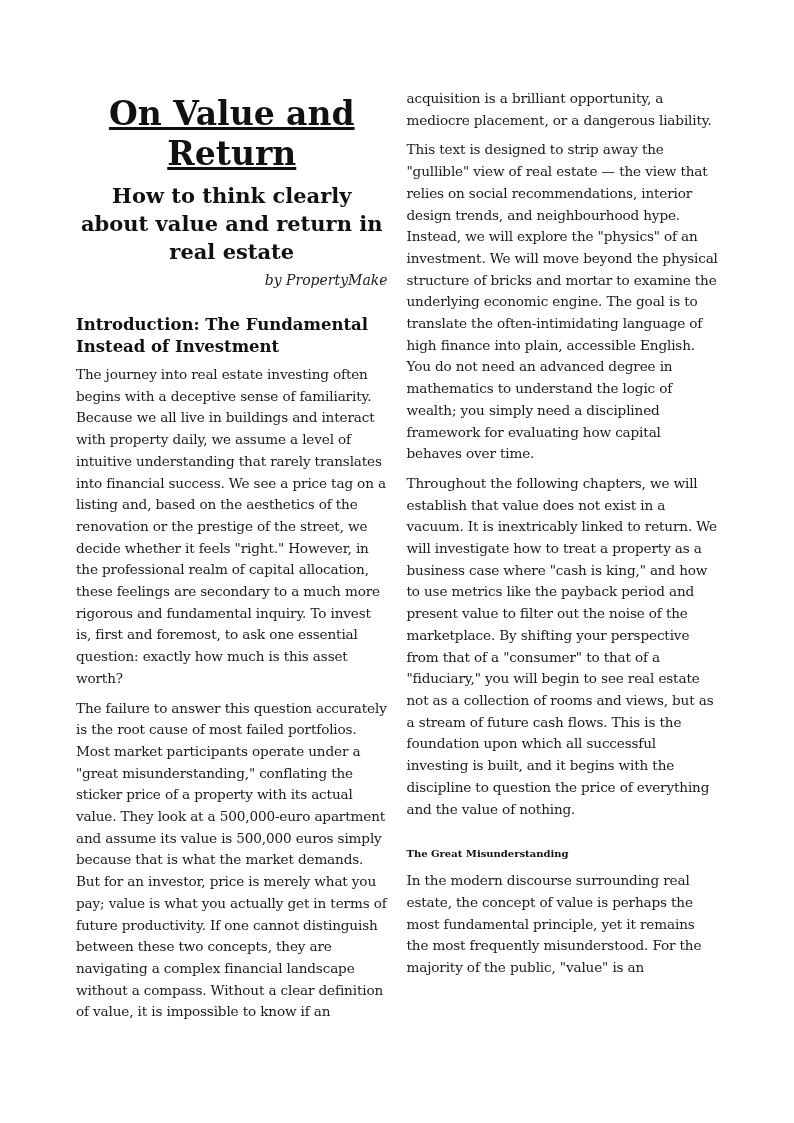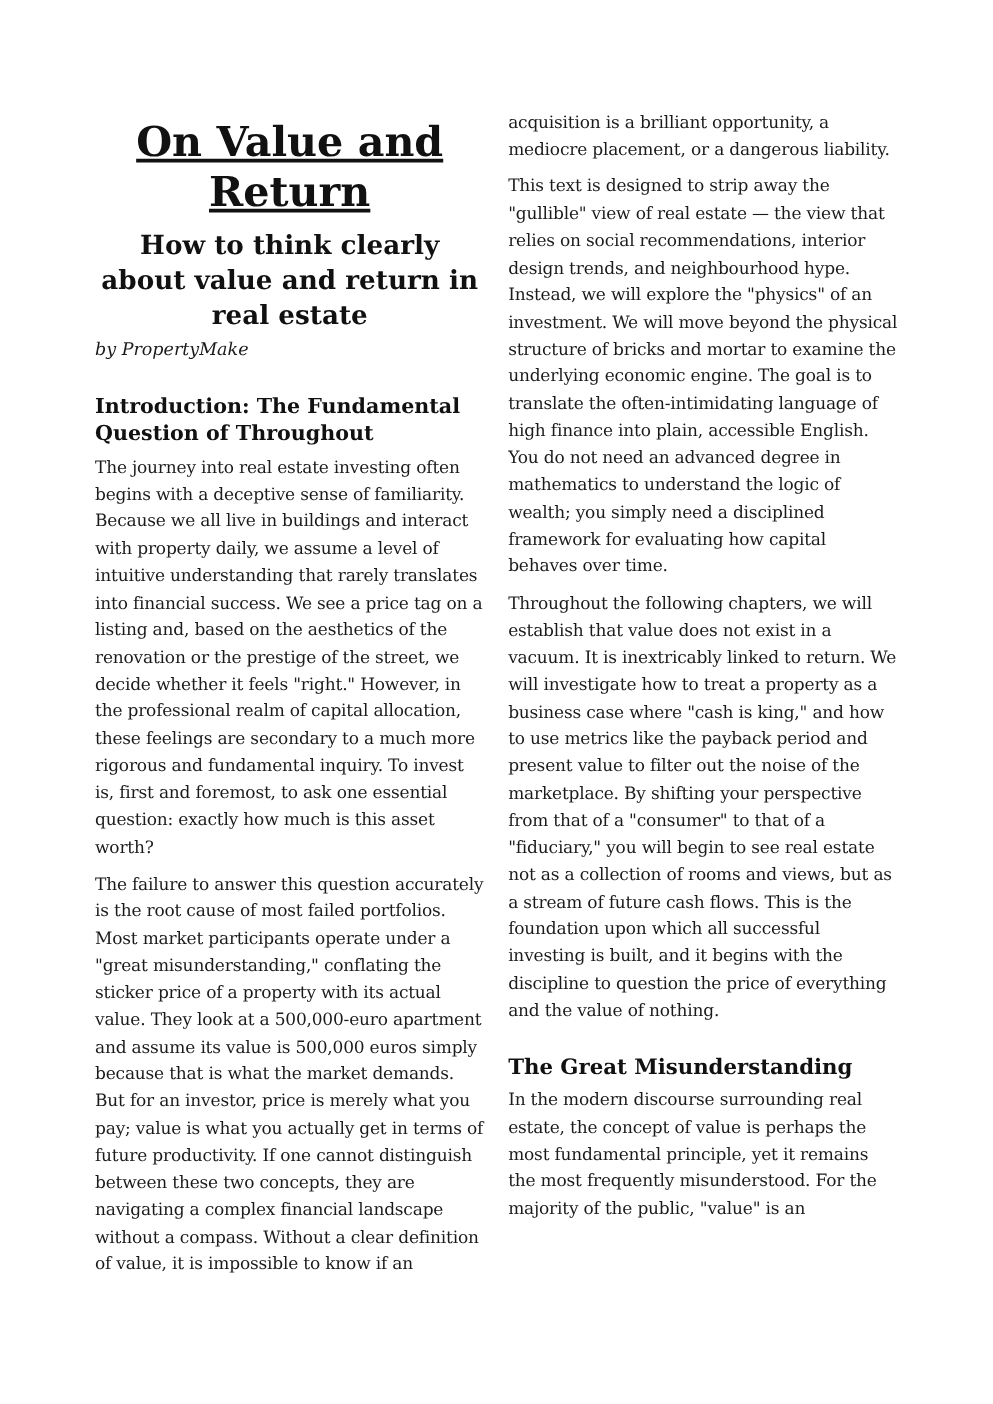--- a/index.html
+++ b/index.html
@@ -17,45 +17,45 @@
       font-family: "DejaVu Serif", serif;
       font-weight: bold; font-size: 33px; line-height: 40px;
       text-align: center; margin: 6px 0 8px 0; color: #111; text-decoration: underline;
     }
     .subtitle {
       font-weight: bold; font-size: 21px; line-height: 28px;
       text-align: center; margin: 0 0 4px 0; color: #111;
     }
     .byline {
       font-style: italic; font-size: 14px; line-height: 20px;
-      text-align: left; margin: 0 0 24px 0;
+      text-align: right; margin: 0 0 24px 0;
     }
     h2 {
       font-weight: bold; font-size: 16.5px; line-height: 22px;
       margin: 0 0 6px 0; color: #111;
     }
     h2.chapter { margin-top: 28px; }
     h3 {
-      font-weight: bold; font-size: 17px; line-height: 20px;
+      font-weight: bold; font-size: 10px; line-height: 20px;
       margin: 24px 0 6px 0; color: #111;
     }
     p {
       font-size: 13.6px; line-height: 21.7px;
       margin: 0 0 8px 0; letter-spacing: -0.15px;
     }
   </style>
 </head>
 <body>
 
 <div class="page">
   <h1 class="title">On Value and Return</h1>
   <div class="subtitle">How to think clearly about value and return in real estate</div>
   <div class="byline">by PropertyMake</div>
 
-  <h2>Introduction: The Fundamental Question of Throughout</h2>
+  <h2>Introduction: The Fundamental Instead of Investment</h2>
   <p>The journey into real estate investing often begins with a deceptive sense of familiarity. Because we all live in buildings and interact with property daily, we assume a level of intuitive understanding that rarely translates into financial success. We see a price tag on a listing and, based on the aesthetics of the renovation or the prestige of the street, we decide whether it feels "right." However, in the professional realm of capital allocation, these feelings are secondary to a much more rigorous and fundamental inquiry. To invest is, first and foremost, to ask one essential question: exactly how much is this asset worth?</p>
   <p>The failure to answer this question accurately is the root cause of most failed portfolios. Most market participants operate under a "great misunderstanding," conflating the sticker price of a property with its actual value. They look at a 500,000-euro apartment and assume its value is 500,000 euros simply because that is what the market demands. But for an investor, price is merely what you pay; value is what you actually get in terms of future productivity. If one cannot distinguish between these two concepts, they are navigating a complex financial landscape without a compass. Without a clear definition of value, it is impossible to know if an acquisition is a brilliant opportunity, a mediocre placement, or a dangerous liability.</p>
   <p>This text is designed to strip away the "gullible" view of real estate — the view that relies on social recommendations, interior design trends, and neighbourhood hype. Instead, we will explore the "physics" of an investment. We will move beyond the physical structure of bricks and mortar to examine the underlying economic engine. The goal is to translate the often-intimidating language of high finance into plain, accessible English. You do not need an advanced degree in mathematics to understand the logic of wealth; you simply need a disciplined framework for evaluating how capital behaves over time.</p>
   <p>Throughout the following chapters, we will establish that value does not exist in a vacuum. It is inextricably linked to return. We will investigate how to treat a property as a business case where "cash is king," and how to use metrics like the payback period and present value to filter out the noise of the marketplace. By shifting your perspective from that of a "consumer" to that of a "fiduciary," you will begin to see real estate not as a collection of rooms and views, but as a stream of future cash flows. This is the foundation upon which all successful investing is built, and it begins with the discipline to question the price of everything and the value of nothing.</p>
 
   <h3>The Great Misunderstanding</h3>
   <p>In the modern discourse surrounding real estate, the concept of value is perhaps the most fundamental principle, yet it remains the most frequently misunderstood. For the majority of the public, "value" is an</p>
 </div>
 
 </body></html>

